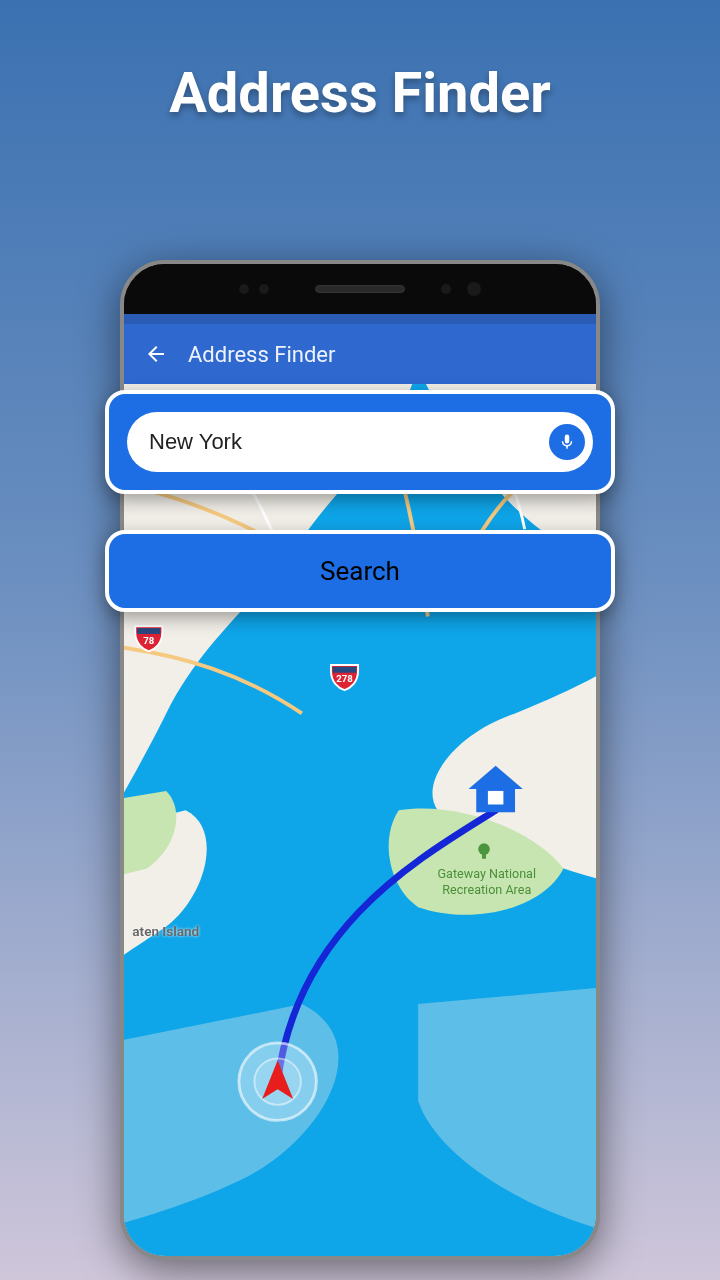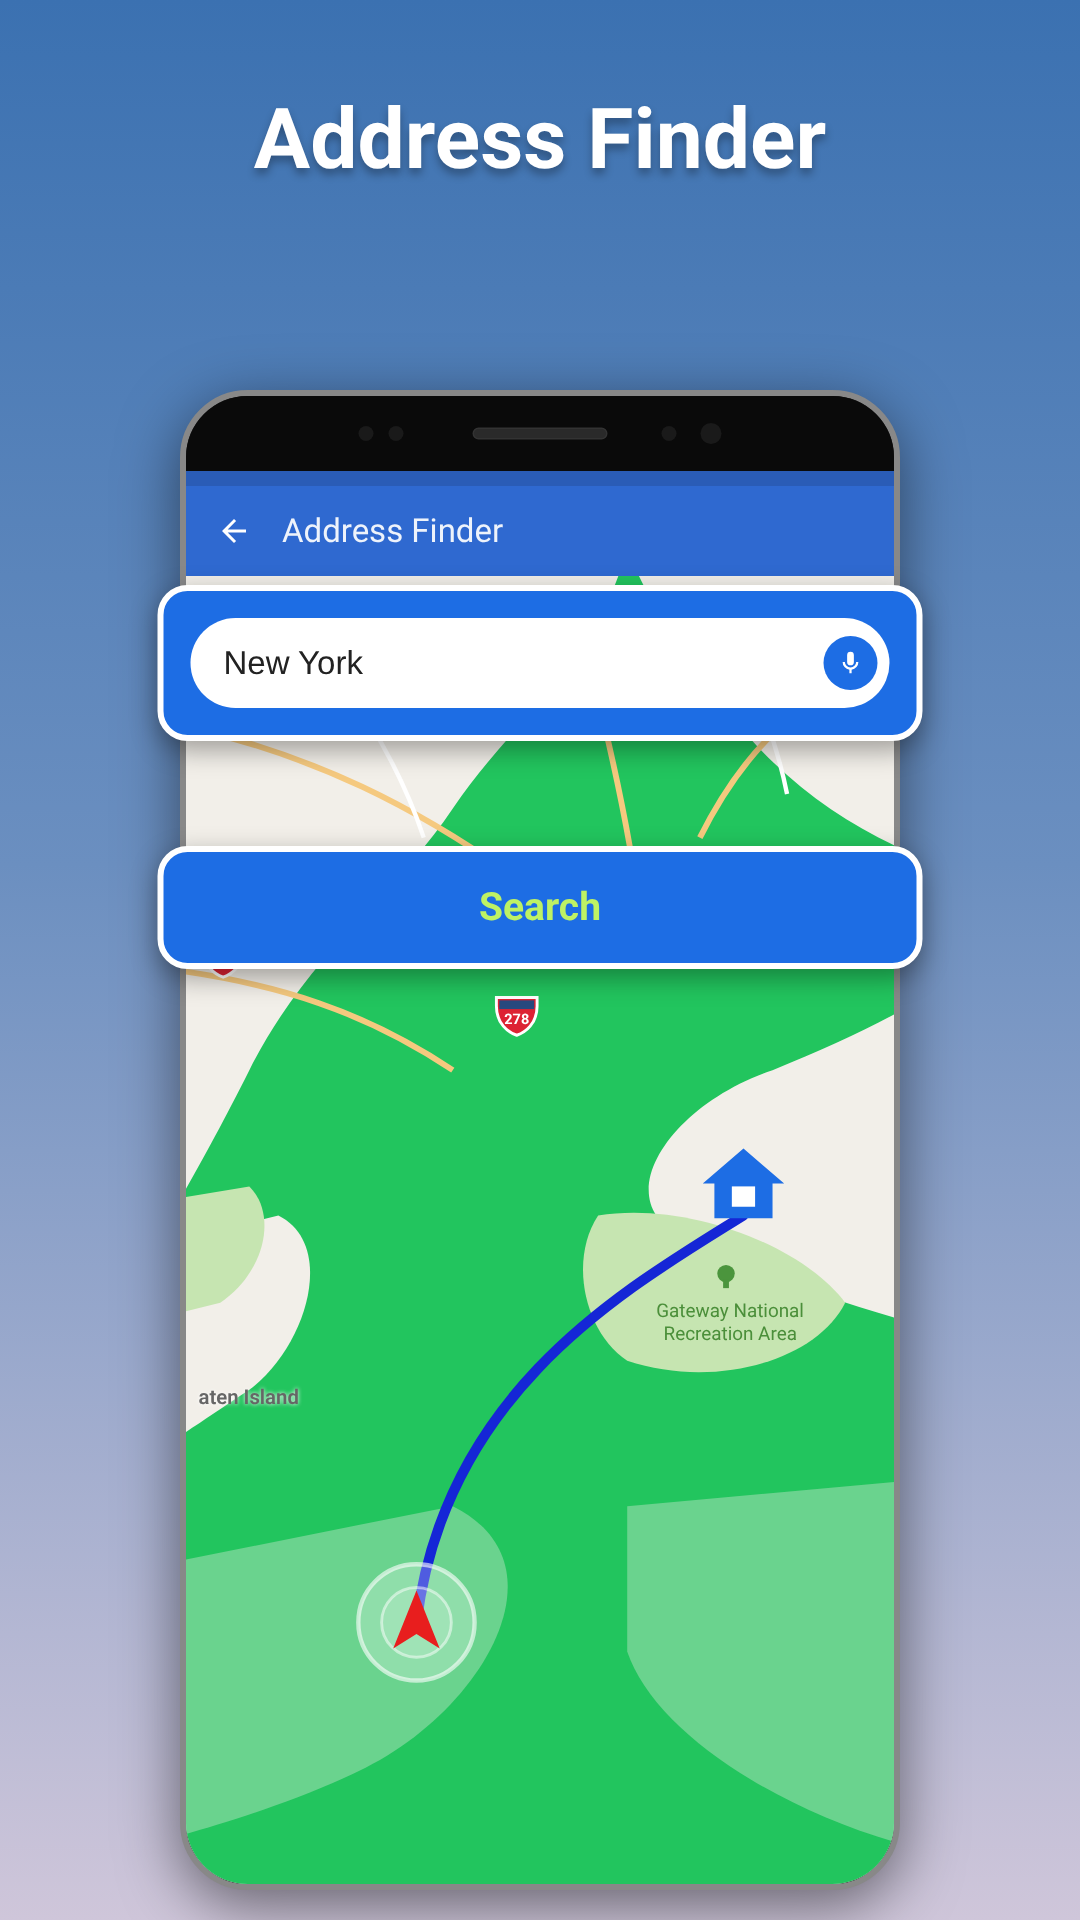--- a/index.html
+++ b/index.html
@@ -79,21 +79,21 @@
     font-size: 22px;
     font-weight: 400;
   }
   
   .map {
     position: absolute;
     top: 70px;
     left: 0;
     right: 0;
     bottom: 0;
-    background: #22c55e;
+    background: #0ea5e9;
     overflow: hidden;
   }
   .land {
     fill: #f2efe9;
     stroke: none;
   }
   .park { fill: #c6e5b1; }
   .road { stroke: #f5c97f; stroke-width: 4; fill: none; }
   .road-white { stroke: #fff; stroke-width: 3; fill: none; }
   .map-label {
@@ -142,25 +142,24 @@
     display: flex;
     align-items: center;
     justify-content: center;
   }
   .search-btn-card {
     top: 530px;
     height: 82px;
     display: flex;
     align-items: center;
     justify-content: center;
-    color: #bef264;
+    color: #000000;
     font-size: 26px;
-    font-weight: 700;
+    font-weight: 400;
     cursor: pointer;
-    margin-top: 34px;
   }
 </style>
 </head>
 <body>
 
 <div class="title">Address Finder</div>
 
 <div class="phone">
   <div class="phone-top">
     <div class="sensor s1"></div>

